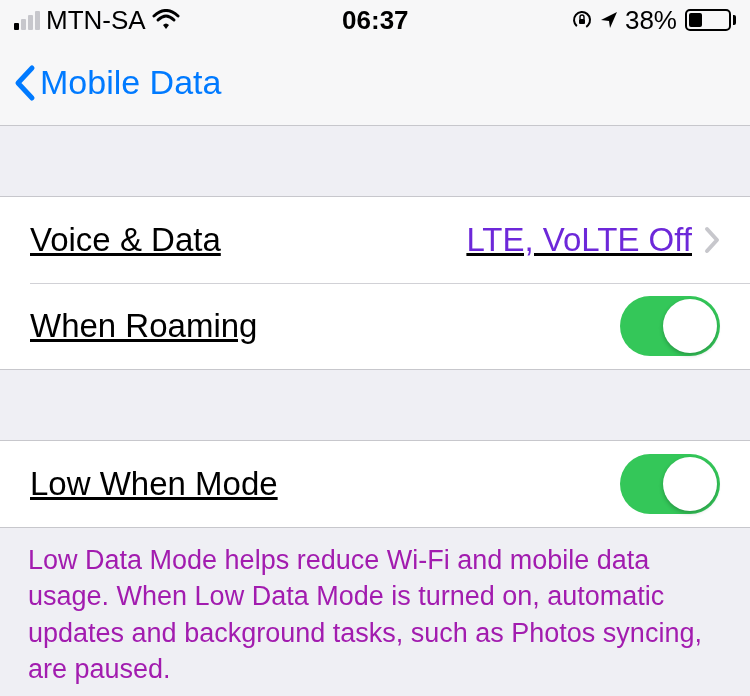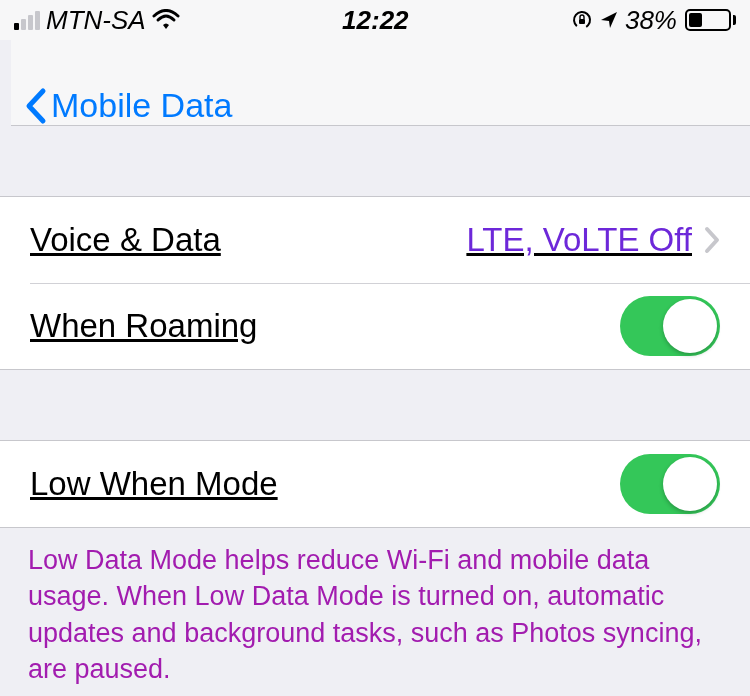--- a/index.html
+++ b/index.html
@@ -15,21 +15,20 @@
   
   .status-bar {
     display: flex;
     justify-content: space-between;
     align-items: center;
     height: 40px;
     padding: 0 14px;
     background: #f7f7f8;
     font-size: 26px;
     font-weight: 500;
-    font-style: italic;
   }
   .status-left, .status-right {
     display: flex;
     align-items: center;
     gap: 6px;
   }
   .status-center { font-weight: 600; }
 
   .signal-bars { display: inline-flex; align-items: flex-end; gap: 2px; }
   .signal-bars span {
@@ -55,26 +54,25 @@
   .battery-fill {
     position:absolute; left:2px; top:2px; bottom:2px;
     background:#000; border-radius:2px;
   }
   .battery-cap {
     width:3px; height:10px; background:#000; border-radius:0 2px 2px 0; margin-left:2px;
   }
 
   
   .nav-bar {
-    display:flex; align-items:flex-end;
+    display:flex; align-items:center;
     height: 86px;
     padding: 0 12px;
     background: #f7f7f8;
     border-bottom: 1px solid #c7c7cc;
-    margin-left: 11px;
   }
   .back-btn {
     display:flex; align-items:center; gap:4px;
     color:#007aff; font-size:34px; font-weight:400;
     background:none; border:none; cursor:pointer;
   }
   .back-btn svg { display:block; }
 
   
   .section-spacer { height: 70px; }
@@ -133,21 +131,21 @@
     </span>
     <span>MTN-SA</span>
     <span class="wifi-icon">
       <svg width="28" height="22" viewBox="0 0 28 22">
         <path d="M14 20 L11 16 Q14 13 17 16 Z" fill="#000"></path>
         <path d="M6 11 Q14 3 22 11" stroke="#000" stroke-width="3" fill="none" stroke-linecap="round"></path>
         <path d="M2 7 Q14 -4 26 7" stroke="#000" stroke-width="3" fill="none" stroke-linecap="round"></path>
       </svg>
     </span>
   </div>
-  <div class="status-center">12:22</div>
+  <div class="status-center">06:37</div>
   <div class="status-right">
     <span class="lock-icon">
       <svg width="22" height="22" viewBox="0 0 22 22">
         <circle cx="11" cy="11" r="8" fill="none" stroke="#000" stroke-width="2" stroke-dasharray="40 10" transform="rotate(130 11 11)"></circle>
         <rect x="8" y="10" width="6" height="5" rx="1" fill="#000"></rect>
         <path d="M9 10 V8 a2 2 0 0 1 4 0 V10" fill="none" stroke="#000" stroke-width="1.4"></path>
       </svg>
     </span>
     <span class="loc-icon">
       <svg width="20" height="20" viewBox="0 0 20 20">

